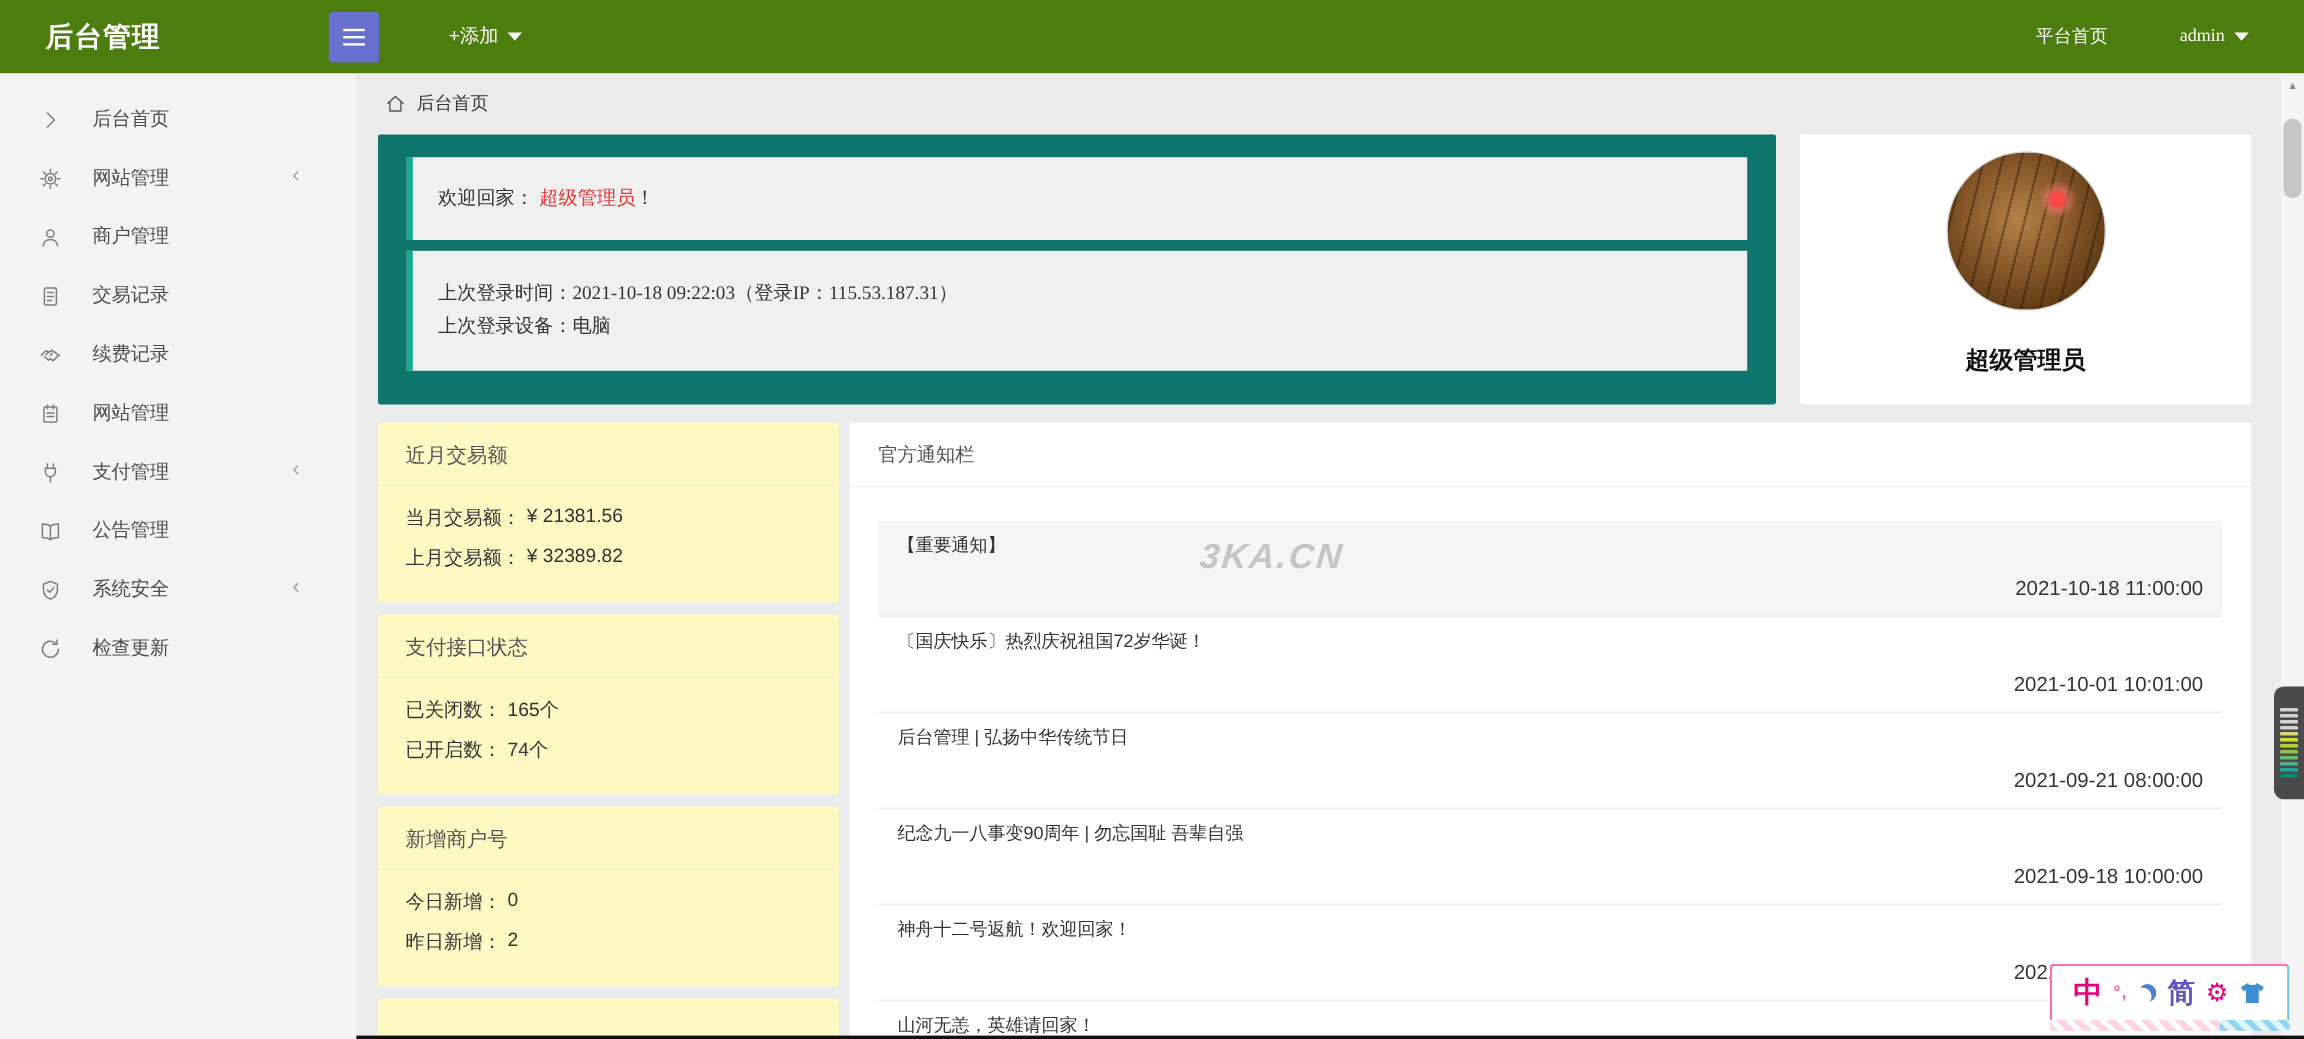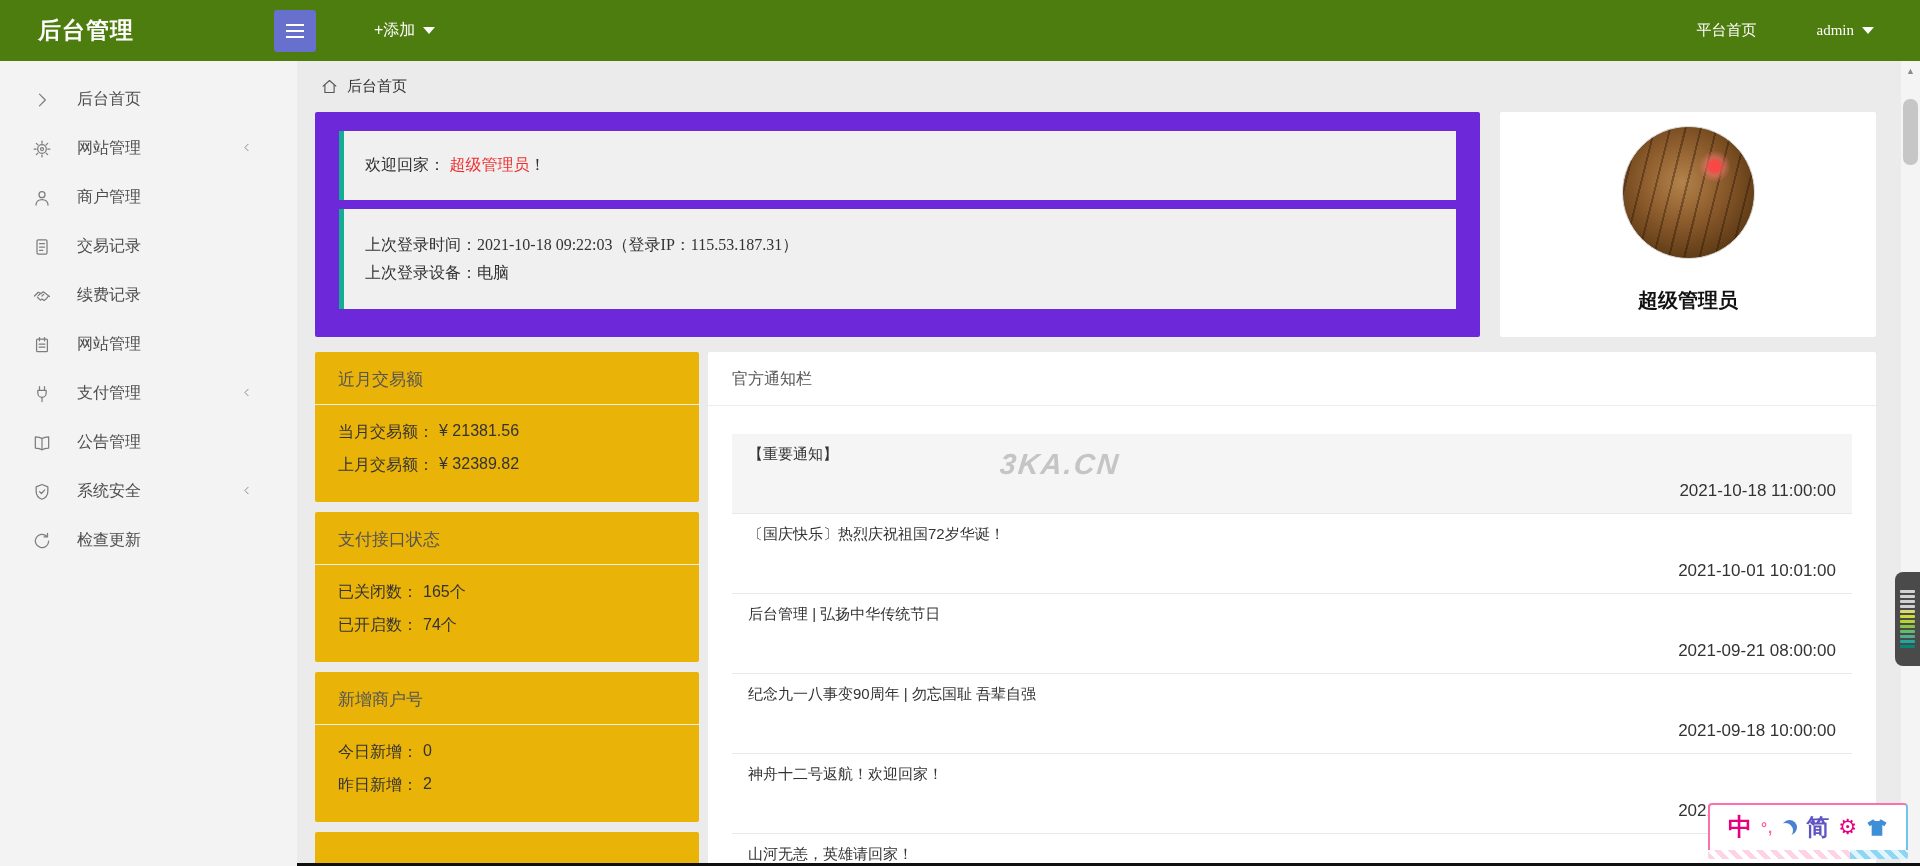--- a/index.html
+++ b/index.html
@@ -26,38 +26,38 @@
   .side-chevron { position:absolute; right:44px; top:50%; transform:translateY(-50%); }
   .side-chevron svg { width:13px; height:13px; stroke:#8a8a8a; fill:none; stroke-width:1.8; stroke-linecap:round; stroke-linejoin:round; }
 
   
   .main { position:absolute; left:297px; top:61px; right:0; bottom:0; }
   .breadcrumb { height:51px; display:flex; align-items:center; padding-left:24px; gap:9px; font-size:15px; color:#333; }
   .breadcrumb svg { width:17px; height:17px; stroke:#555; fill:none; stroke-width:1.6; stroke-linecap:round; stroke-linejoin:round; }
   .content { position:absolute; top:51px; left:18px; right:44px; bottom:0; }
 
   .row1 { display:flex; gap:20px; height:225px; }
-  .welcome-card { flex:1; background:#6d28d9; border-radius:2px; padding:19px 24px; }
+  .welcome-card { flex:1; background:#0f766e; border-radius:2px; padding:19px 24px; }
   .alert { background:#f0f0f0; border-left:5px solid #12ad92; padding:0 21px; display:flex; flex-direction:column; justify-content:center; font-size:16px; color:#333; }
   .alert-welcome { height:69px; margin-bottom:9px; }
   .alert-login { height:100px; line-height:28px;font-family:Liberation Serif, serif; }
   .red { color:#ef2f2f; }
 
   .profile-card { width:376px; background:#fff; border-radius:2px; display:flex; flex-direction:column; align-items:center; }
   .avatar { width:133px; height:133px; border-radius:50%; margin-top:14px; border:1px solid #d8d8d8;
     background:
       radial-gradient(circle at 70% 30%, rgba(255,70,70,.95) 0 5px, rgba(255,120,120,.5) 9px, rgba(255,60,60,0) 16px),
       repeating-linear-gradient(104deg, rgba(30,12,2,.35) 0 2px, rgba(0,0,0,0) 2px 15px),
       radial-gradient(circle at 45% 42%, #b4824a 0%, #8a5a2b 40%, #5d3a15 75%, #33200a 100%);
   }
   .profile-name { margin-top:28px; font-size:20px; font-weight:bold; color:#111; }
 
   .row2 { display:flex; gap:9px; margin-top:15px; align-items:flex-start; }
   .stats-col { width:384px; display:flex; flex-direction:column; gap:10px; }
-  .stat-card { background:#eab308; border-radius:2px; height:150px; overflow:hidden; }
+  .stat-card { background:#fef9c3; border-radius:2px; height:150px; overflow:hidden; }
   .stat-card.partial { height:60px; }
   .stat-head { padding:16px 23px 13px; font-size:17px; color:#555; border-bottom:1px solid #ececec; }
   .stat-body { padding:17px 23px; font-size:16px; color:#333; }
   .stat-line { display:flex; gap:5px; margin-bottom:12px; }
 
   .notice-card { flex:1; background:#fff; border-radius:2px; overflow:hidden; height:560px; }
   .notice-head { padding:17px 24px 15px; font-size:16px; color:#555; border-bottom:1px solid #ececec; }
   .notice-list { padding:28px 24px 0; }
   .notice-row { position:relative; height:80px; border-bottom:1px solid #e9e9e9; padding:11px 16px 0; cursor:pointer; }
   .notice-row.highlighted { background:#f5f5f5; }

